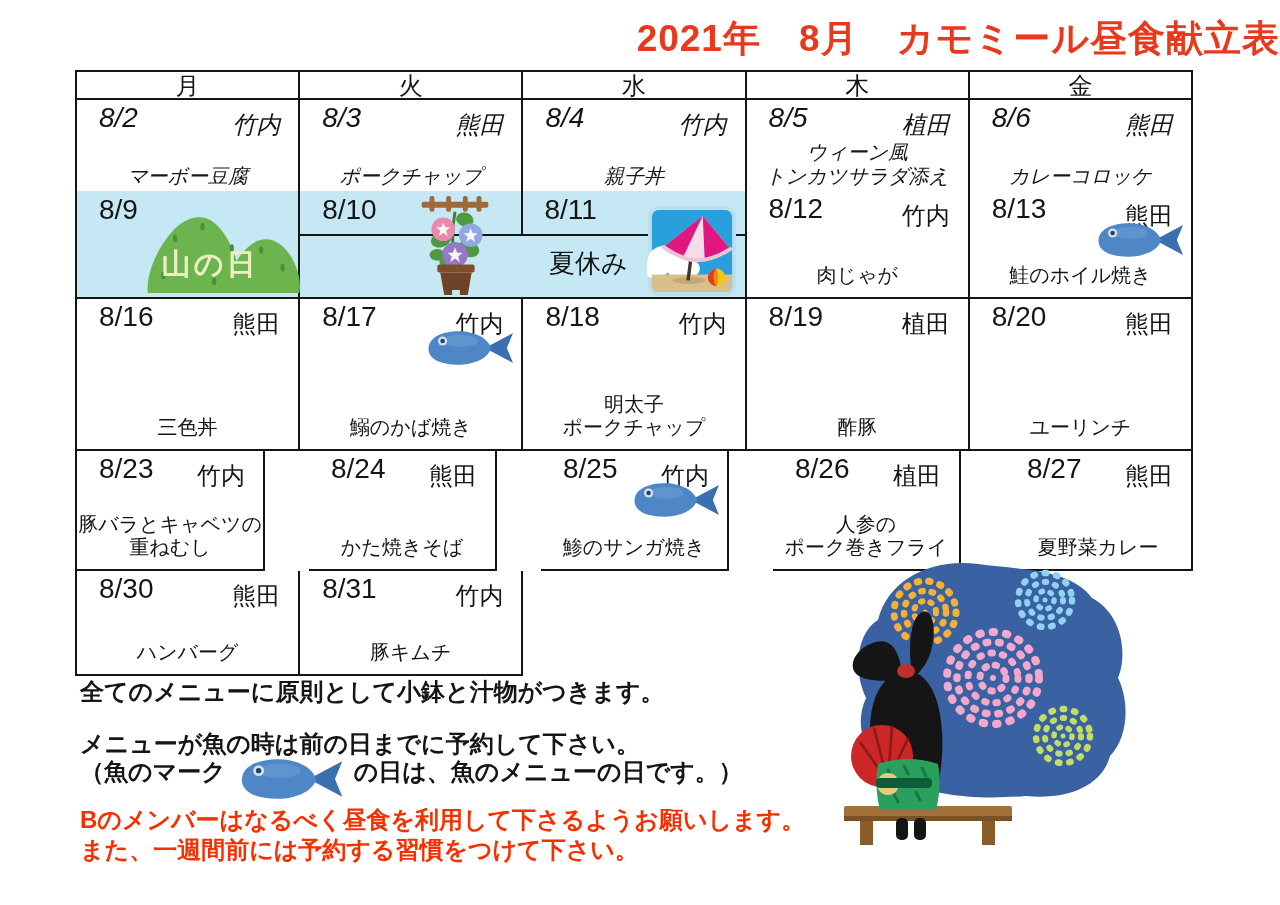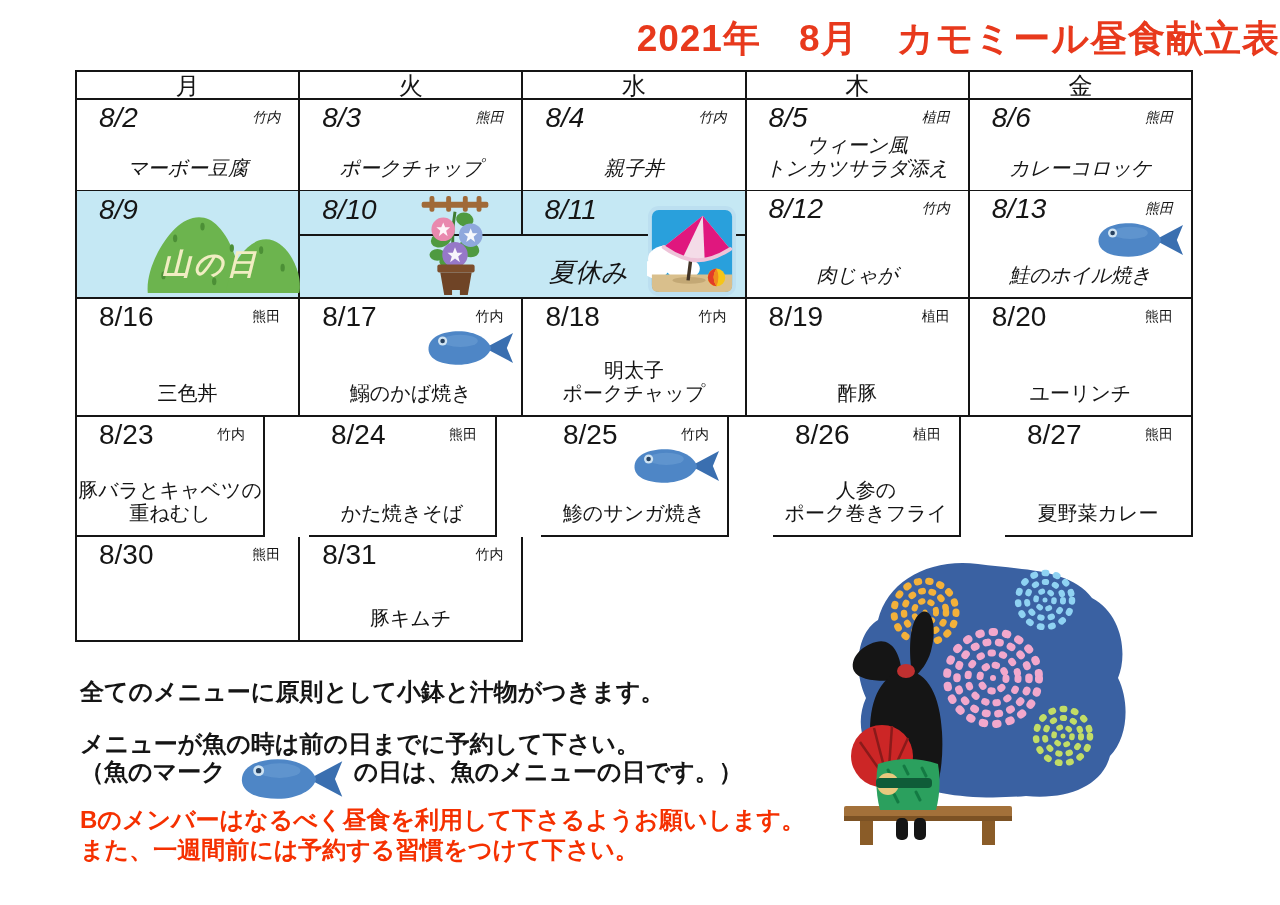--- a/index.html
+++ b/index.html
@@ -5,39 +5,39 @@
   html,body{margin:0;padding:0;background:#fff;}
   body{width:1280px;height:905px;position:relative;overflow:hidden;
        font-family:"Liberation Sans","DejaVu Sans",sans-serif;color:#151515;}
   .page-title{position:absolute;top:14px;left:0;width:100%;text-align:right;
     font-size:37px;font-weight:bold;color:#e8391c;letter-spacing:1px;}
   
   .cal{position:absolute;left:75px;top:70px;width:1118px;
        border-top:2px solid #151515;border-left:2px solid #151515;box-sizing:border-box;}
   .crow{display:grid;grid-template-columns:repeat(5,1fr);}
   .hrow{height:28px;}
-  .r1{height:91px;font-style:italic;} .r2{height:108px;font-style:italic;} .r3{height:118px;} .r4{height:120px;gap:44px;} .r5{height:105px;}
+  .r1{height:91px;font-style:italic;} .r2{height:108px;} .r3{height:152px;} .r4{height:120px;gap:44px;} .r5{height:105px;}
   .cell{position:relative;border-right:2px solid #151515;border-bottom:2px solid #151515;
         box-sizing:border-box;background:#fff;display:flex;flex-direction:column;overflow:visible;}
   .hcell{justify-content:center;text-align:center;font-size:24px;line-height:25px;}
   .blue{background:#c5e8f4;}
   .span2{grid-column:span 2;}
   .chead{display:flex;justify-content:space-between;align-items:flex-start;
          padding:3px 18px 0 22px;}
   .date{font-size:28px;line-height:1.1;}
-  .staff{font-size:14px;padding-top:6px;}
+  .staff{font-size:24px;padding-top:6px;}
   .menu{margin-top:auto;text-align:center;font-size:20px;line-height:1.18;
         padding-bottom:9px;white-space:pre-line;}
   .fishsm{position:absolute;right:8px;top:29px;width:88px;height:40px;}
   
   .subline{position:absolute;left:0;top:43px;width:100%;height:2px;background:#151515;}
   .subvline{position:absolute;left:calc(50% - 1px);top:0;width:2px;height:43px;background:#151515;}
   .d-abs-l{position:absolute;left:22px;top:3px;font-size:28px;}
   .d-abs-r{position:absolute;left:calc(50% + 22px);top:3px;font-size:28px;}
-  .natsu{position:absolute;left:56%;top:64px;font-size:26px;}
+  .natsu{position:absolute;left:56%;top:55px;font-size:26px;}
   .mountain-svg{position:absolute;left:68px;top:18px;width:158px;height:86px;}
   .flower-svg{position:absolute;left:112px;top:3px;width:86px;height:102px;}
   .beach-svg{position:absolute;right:8px;top:15px;width:90px;height:90px;}
   
   .note{position:absolute;left:80px;font-size:24px;font-weight:bold;color:#151515;}
   .n1{top:676px;} .n2{top:728px;}
   .n3{top:756px;display:flex;gap:3px;}
   .fishbig{width:114px;height:46px;margin:0 4px;}
   .warn{position:absolute;left:80px;font-size:24px;font-weight:bold;color:#f53000;}
   .w1{top:804px;} .w2{top:834px;}
@@ -277,20 +277,21 @@
       <div class="menu">夏野菜カレー</div>
     </div>
   </div>
 
   <div class="crow r5">
     <div class="cell">
       <div class="chead">
           <span class="date">8/30</span>
           <span class="staff">熊田</span>
         </div>
+      <div class="menu">ハンバーグ</div>
     </div>
     <div class="cell">
       <div class="chead">
           <span class="date">8/31</span>
           <span class="staff">竹内</span>
         </div>
       <div class="menu">豚キムチ</div>
     </div>
   </div>
 </div>

